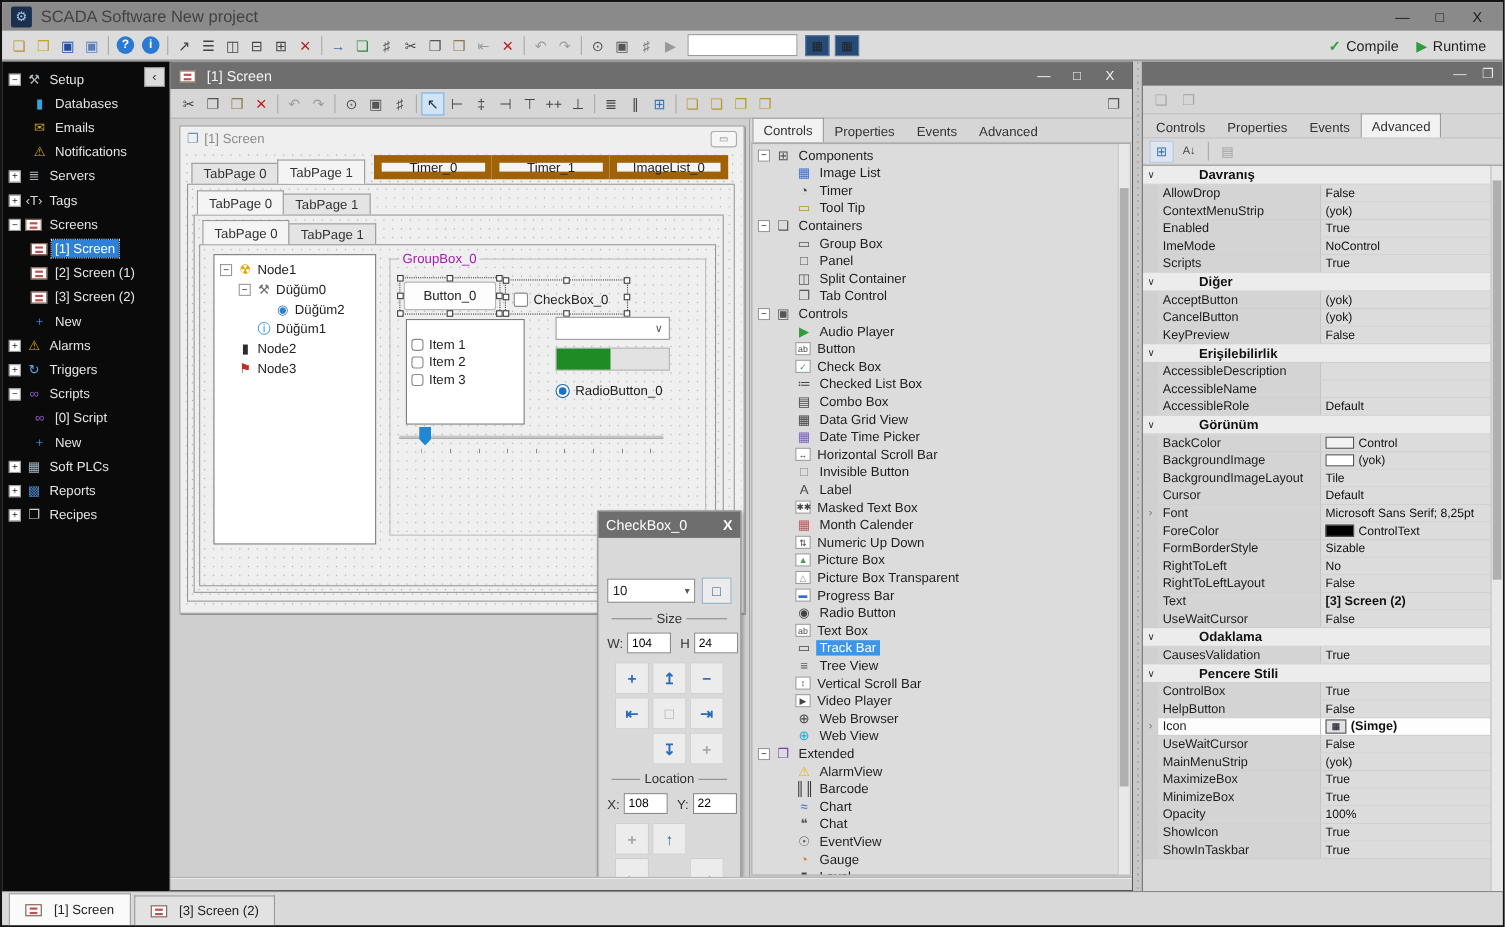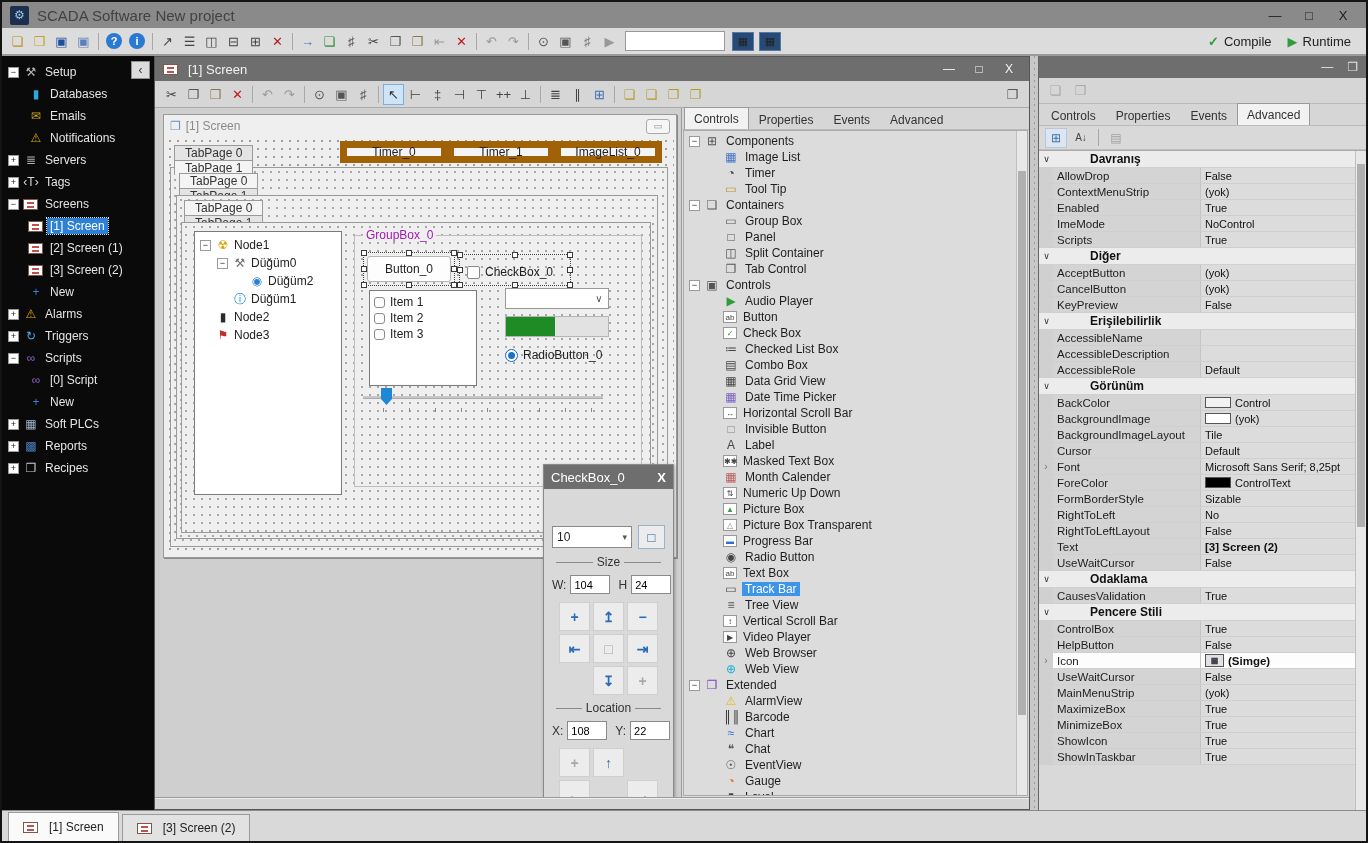--- a/index.html
+++ b/index.html
@@ -46,42 +46,42 @@
 .child-client{flex:1;display:flex;min-height:0;}
 .designer{flex:1;position:relative;background:#cfcfcf;min-width:0;overflow:hidden;}
 .child-bottom{height:12px;background:#d4d4d4;border-top:2px groove #eee;flex:none;}
 
 .dform{position:absolute;left:8px;top:6px;width:514px;height:444px;background:#efefef;border:1px solid #9a9a9a;box-shadow:1px 1px 0 #8a8a8a;}
 .dform-grid{position:absolute;inset:22px 2px 2px 2px;background-image:radial-gradient(circle,#9f9f9f .8px,transparent .9px);background-size:8px 8px;}
 .dform-head{position:absolute;top:0;left:0;right:0;height:22px;display:flex;align-items:center;gap:5px;padding:0 6px;color:#8a8a8a;font-size:12px;}
 .mini-btn{margin-left:auto;width:24px;height:15px;background:#f6f6f6;border:1px solid #aaa;border-radius:3px;display:flex;align-items:center;justify-content:center;font-size:9px;color:#888;}
 .tray{position:absolute;top:26px;right:14px;display:flex;}
 .tray-item{width:108px;height:22px;background:#f4f4f4;border:7px solid #a16207;display:flex;align-items:center;justify-content:center;font-size:12px;margin-left:-1px;}
-.dtabs{position:absolute;display:flex;align-items:flex-end;height:22px;flex-direction:column;}
+.dtabs{position:absolute;display:flex;align-items:flex-end;height:22px;}
 .dtab{height:19px;padding:0 10px;border:1px solid #9a9a9a;border-bottom:none;background:#e4e4e4;display:flex;align-items:center;font-size:12px;color:#333;margin-right:-1px;}
 .dtab.active{height:22px;background:#f4f4f4;z-index:2;}
 .tabpanel{position:absolute;border:1px solid #9a9a9a;background:#efefef;background-image:radial-gradient(circle,#a8a8a8 .8px,transparent .9px);background-size:8px 8px;}
 
 .cv-tree{position:absolute;left:12px;top:8px;width:148px;height:264px;background:#fff;border:1px solid #7a7a7a;padding-top:4px;}
 .cv-row{height:18px;display:flex;align-items:center;font-size:12px;color:#222;}
 
 .gbox{position:absolute;left:172px;top:12px;right:8px;height:252px;border:1px solid #bdbdbd;}
 .gbox-label{position:absolute;top:-8px;left:8px;background:#efefef;padding:0 3px;font-size:12px;color:#a21caf;}
 .ctl{position:absolute;}
 .d-button{left:12px;top:20px;width:84px;height:26px;background:#fdfdfd;border:1px solid #b5b5b5;border-radius:3px;display:flex;align-items:center;justify-content:center;font-size:12px;}
 .marquee{position:absolute;border:1px dotted #444;}
 .mq-btn{left:8px;top:16px;width:92px;height:34px;}
 .mq-chk{left:104px;top:18px;width:112px;height:32px;}
 .handle{position:absolute;width:6px;height:6px;background:#fff;border:1px solid #3a3a3a;}
 .h-nw{left:-3px;top:-3px;} .h-n{left:50%;margin-left:-3px;top:-3px;} .h-ne{right:-3px;top:-3px;}
 .h-w{left:-3px;top:50%;margin-top:-3px;} .h-e{right:-3px;top:50%;margin-top:-3px;}
 .h-sw{left:-3px;bottom:-3px;} .h-s{left:50%;margin-left:-3px;bottom:-3px;} .h-se{right:-3px;bottom:-3px;}
 .d-check{left:112px;top:24px;width:104px;height:24px;display:flex;align-items:center;gap:5px;font-size:12px;}
 .chk-box{width:13px;height:13px;background:#fff;border:1px solid #8a8a8a;border-radius:2px;}
-.d-list{left:14px;top:54px;width:108px;height:96px;background:#fff;border:1px solid #7a7a7a;padding:3px 0 0 4px;}
+.d-list{left:14px;top:54px;width:108px;height:96px;background:#fff;border:1px solid #7a7a7a;padding:14px 0 0 4px;}
 .cl-item{height:16px;display:flex;align-items:center;gap:5px;font-size:12px;}
 .cl-box{width:11px;height:11px;border:1px solid #8a8a8a;border-radius:3px;background:#fff;}
 .d-combo{left:150px;top:52px;width:104px;height:21px;background:#fff;border:1px solid #999;display:flex;align-items:center;}
 .d-combo .chev{margin-left:auto;width:18px;text-align:center;color:#555;font-size:10px;}
 .d-prog{left:150px;top:80px;width:104px;height:21px;background:#e2e2e2;border:1px solid #b5b5b5;}
 .d-prog .fill{height:100%;background:#1f8b24;}
 .d-radio{left:150px;top:112px;display:flex;align-items:center;gap:5px;font-size:12px;}
 .radio-dot{width:13px;height:13px;border-radius:50%;border:1px solid #1667b8;background:#fff;display:flex;align-items:center;justify-content:center;}
 .radio-dot i{width:7px;height:7px;border-radius:50%;background:#1a72c4;}
 .d-track{left:8px;top:150px;width:240px;height:30px;}
@@ -841,28 +841,28 @@
                 <span class="pg-val">
                   <span>False</span>
                 </span>
               </div>
               <div class="pg-cat">
                 <span class="chv">∨</span>
                 <span class="lbl">Erişilebilirlik</span>
               </div>
               <div class="pg-row">
                 <span class="pg-gutter"></span>
+                <span class="pg-name">AccessibleDescription</span>
+                <span class="pg-val">
+                  <span></span>
+                </span>
+              </div>
+              <div class="pg-row">
+                <span class="pg-gutter"></span>
                 <span class="pg-name">AccessibleName</span>
-                <span class="pg-val">
-                  <span></span>
-                </span>
-              </div>
-              <div class="pg-row">
-                <span class="pg-gutter"></span>
-                <span class="pg-name">AccessibleDescription</span>
                 <span class="pg-val">
                   <span></span>
                 </span>
               </div>
               <div class="pg-row">
                 <span class="pg-gutter"></span>
                 <span class="pg-name">AccessibleRole</span>
                 <span class="pg-val">
                   <span>Default</span>
                 </span>
@@ -1007,20 +1007,27 @@
                 <span class="pg-name">MaximizeBox</span>
                 <span class="pg-val">
                   <span>True</span>
                 </span>
               </div>
               <div class="pg-row">
                 <span class="pg-gutter"></span>
                 <span class="pg-name">MinimizeBox</span>
                 <span class="pg-val">
                   <span>True</span>
+                </span>
+              </div>
+              <div class="pg-row">
+                <span class="pg-gutter"></span>
+                <span class="pg-name">Opacity</span>
+                <span class="pg-val">
+                  <span>100%</span>
                 </span>
               </div>
               <div class="pg-row">
                 <span class="pg-gutter"></span>
                 <span class="pg-name">ShowIcon</span>
                 <span class="pg-val">
                   <span>True</span>
                 </span>
               </div>
               <div class="pg-row">

